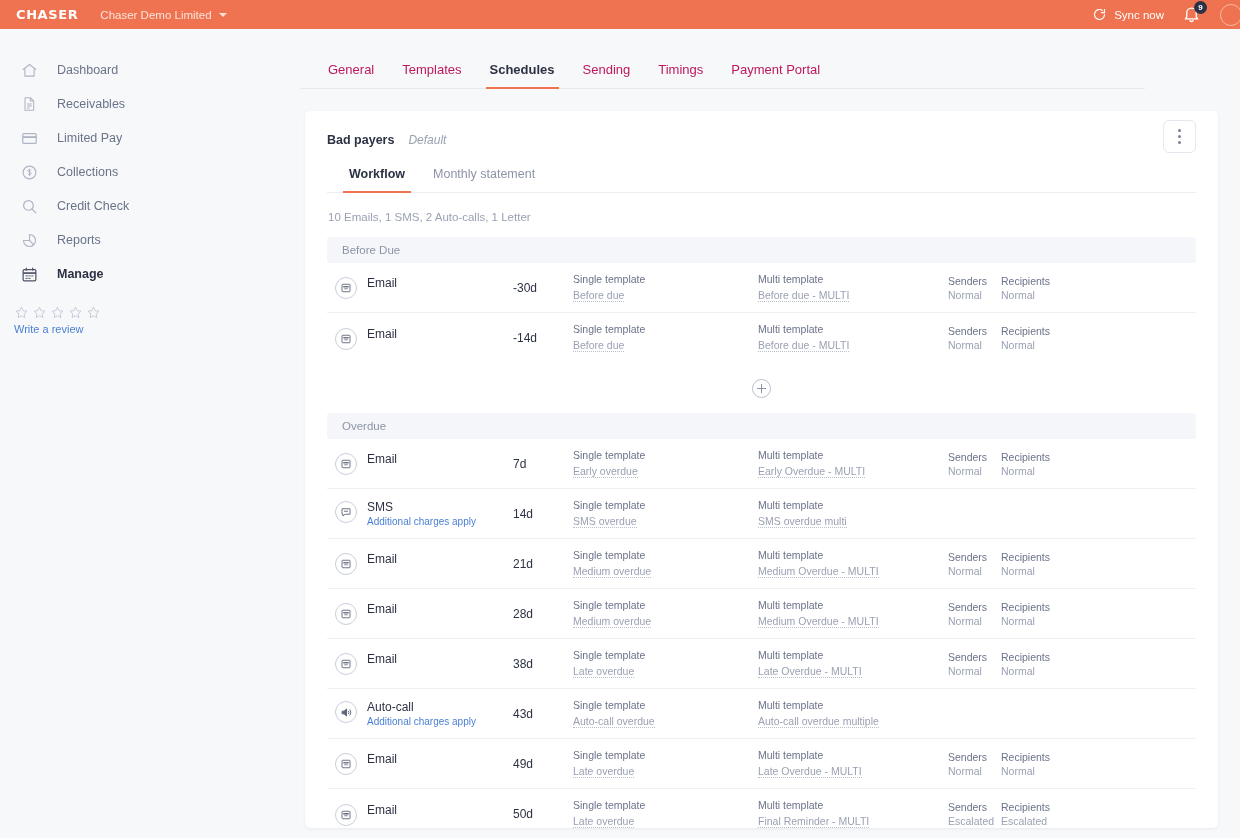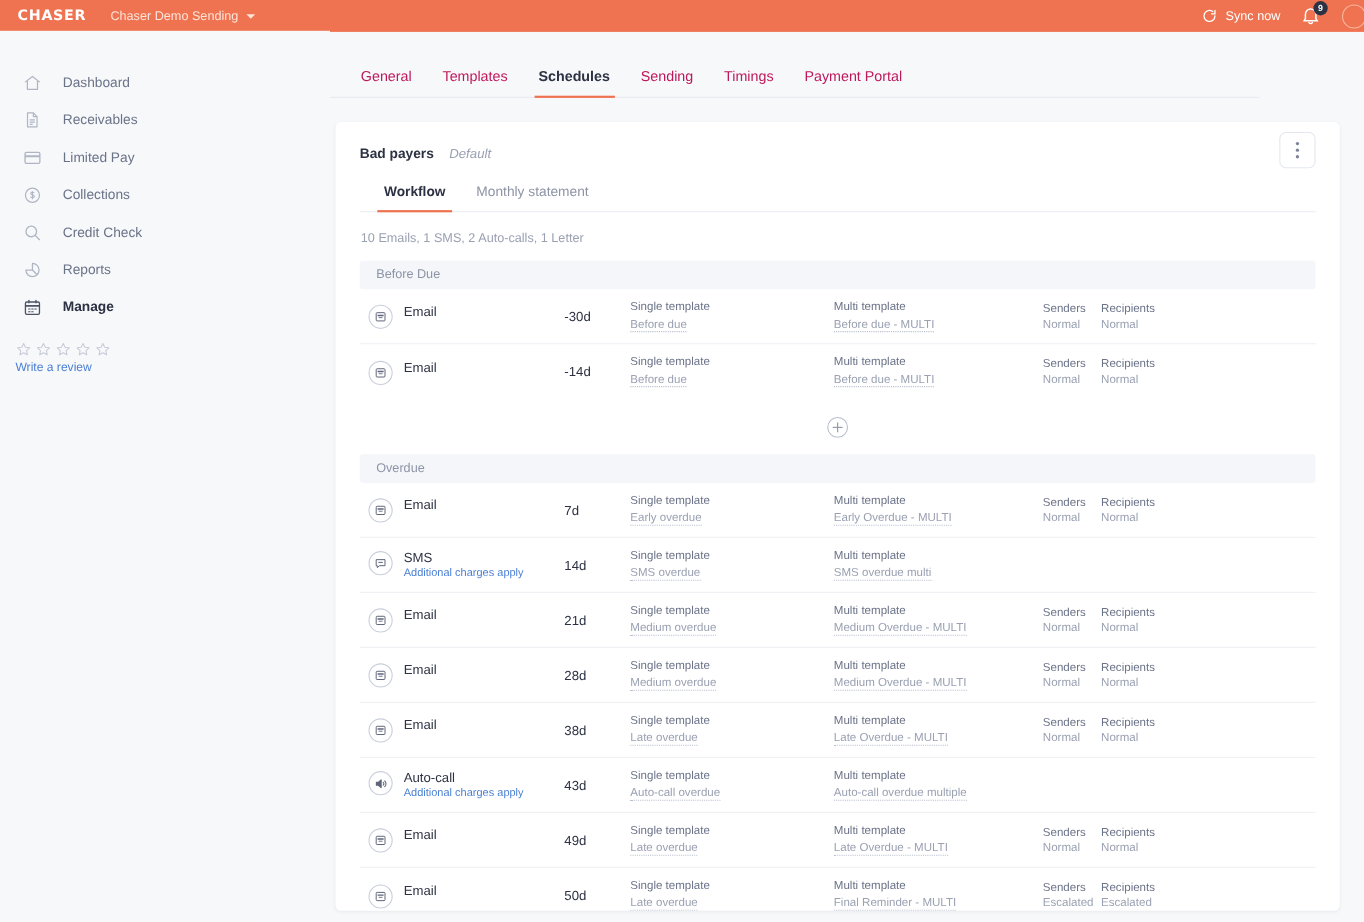--- a/index.html
+++ b/index.html
@@ -53,24 +53,24 @@
     padding: 0 3px;
   }
   .avatar-partial {
     width: 22px; height: 22px; border-radius: 50%;
     border: 1.5px solid #f7b79f;
     margin-right: -16px;
   }
 
   
   .sidebar {
-    position: absolute; top: 28px; left: 0;
+    position: absolute; top: 45px; left: 0;
     width: 300px; height: 638px;
     background: #f7f8fa;
-    padding-top: 30px;
+    padding-top: 8px;
   }
   .nav-item {
     display: flex; align-items: center; gap: 19px;
     height: 34px; padding-left: 20px;
     color: #6b7389; font-size: 12.5px;
     cursor: pointer;
   }
   .nav-item.active { color: #2c3243; font-weight: bold; }
   .nav-icon { width: 18px; height: 18px; display: flex; align-items: center; justify-content: center; flex: none; }
   .review-block { margin-top: 14px; padding-left: 14px; }
@@ -191,21 +191,21 @@
   }
   .add-circle::before { left: 4px; right: 4px; top: 8px; height: 1px; }
   .add-circle::after { top: 4px; bottom: 4px; left: 8px; width: 1px; }
 </style>
 </head>
 <body>
 
 <div class="topbar">
   <div class="brand">CHASER</div>
   <div class="org-switch">
-    <span>Chaser Demo Sending</span>
+    <span>Chaser Demo Limited</span>
     <span class="caret-down"></span>
   </div>
   <div class="topbar-right">
     <div class="sync-now">
       <svg width="15" height="15" viewBox="0 0 24 24" fill="none" stroke="#ffffff" stroke-width="1.9" stroke-linecap="round">
         <path d="M20 12a8 8 0 1 1-3.2-6.4"></path>
           <path d="M20 4v5h-5"></path>
       </svg>
       <span>Sync now</span>
     </div>

